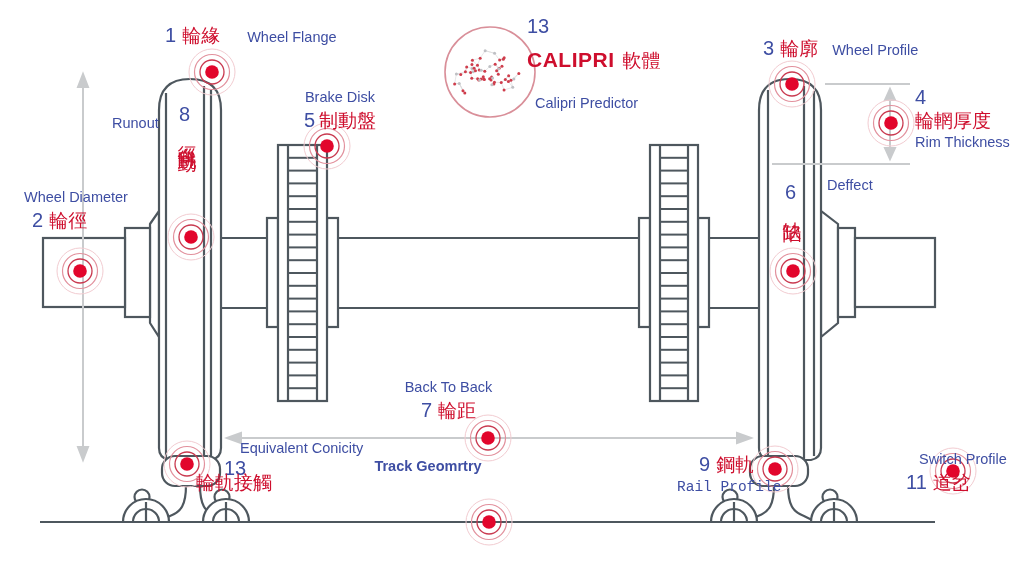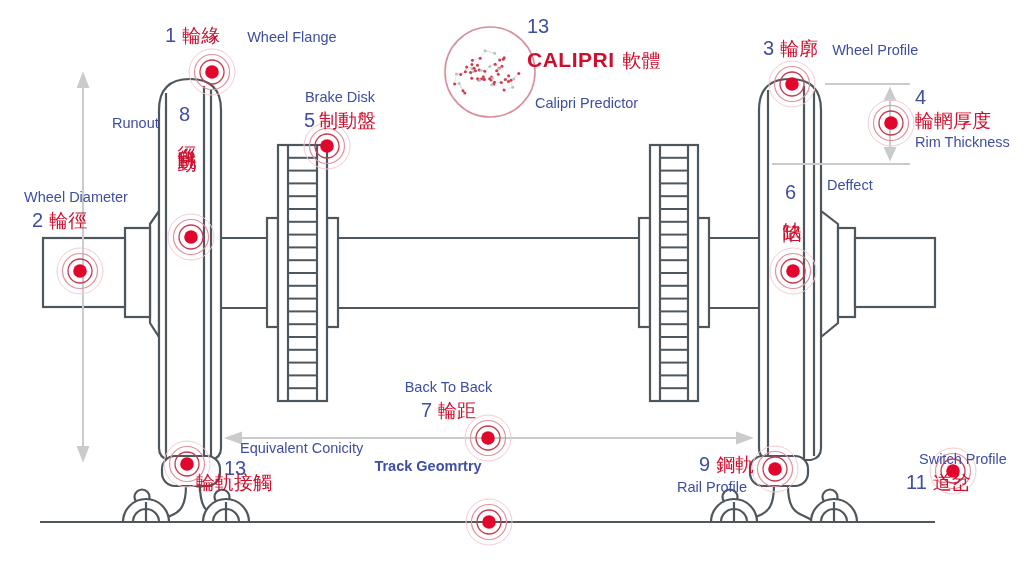--- a/index.html
+++ b/index.html
@@ -409,21 +409,21 @@
     <span class="row">
       <span class="num">7</span>
       <span class="zh">輪距</span>
     </span>
   </div>
 
   <div class="lbl" style="left:699px;top:453px;">
     <span class="num">9</span>
     <span class="zh">鋼軌</span>
   </div>
-  <div class="lbl" style="left:677px;top:480px;">
+  <div class="lbl" style="left:677px;top:480px;font-family:Liberation Mono, monospace;">
     <span class="en">Rail Profile</span>
   </div>
 
   <div class="lbl" style="left:240px;top:441px;">
     <span class="en">Equivalent Conicity</span>
   </div>
   <div class="lbl" style="left:224px;top:457px;">
     <span class="num">13</span>
   </div>
   <div class="lbl" style="left:196px;top:473px;">

